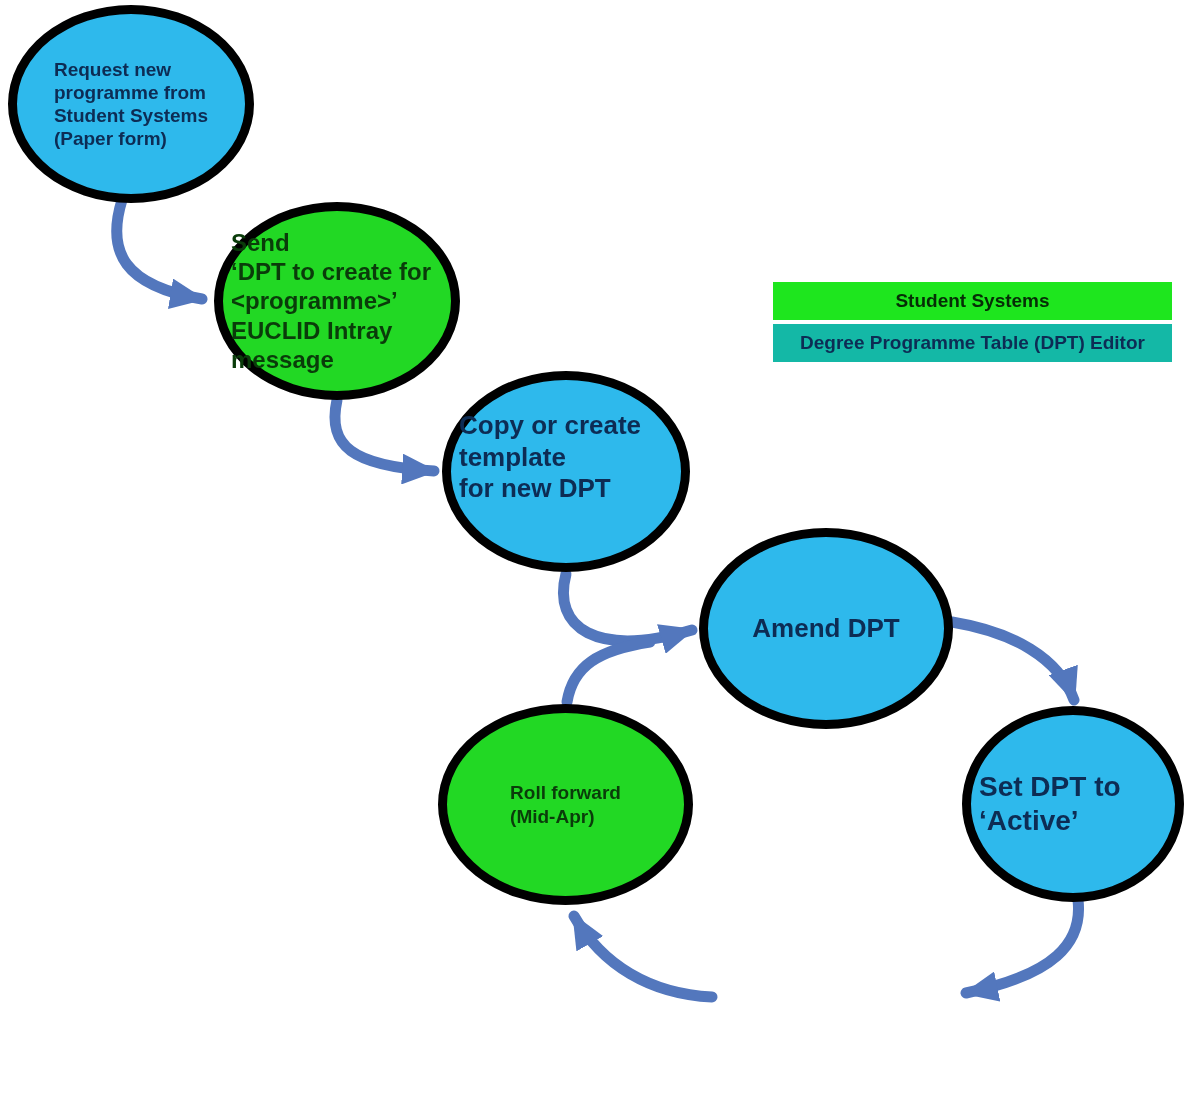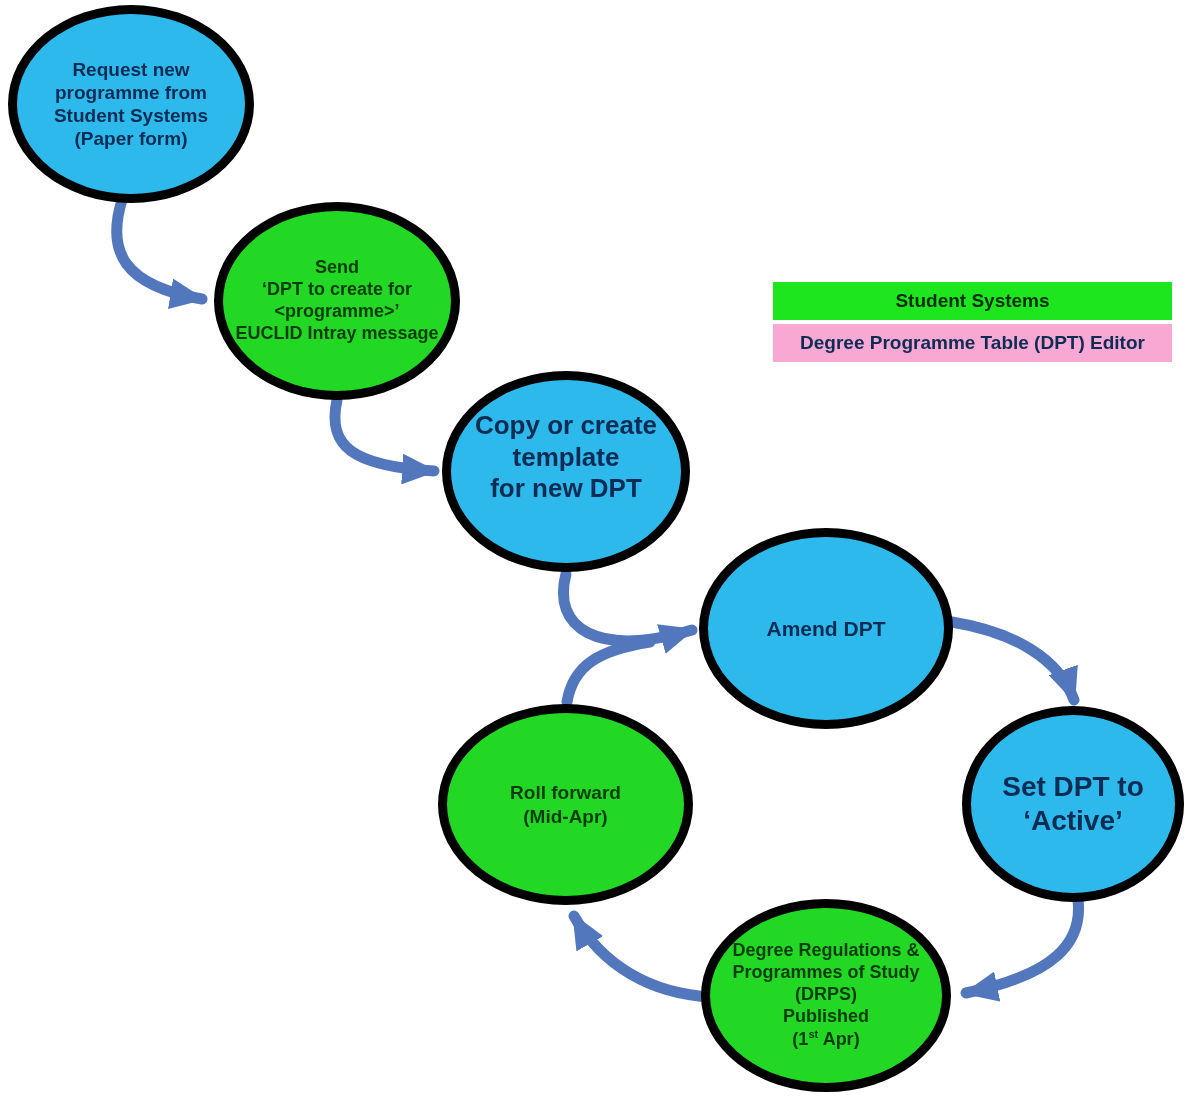--- a/index.html
+++ b/index.html
@@ -19,21 +19,21 @@
   }
   .node {
     position: absolute;
     z-index: 2;
     border: 9px solid #000000;
     border-radius: 50%;
     box-sizing: border-box;
     display: flex;
     align-items: center;
     justify-content: center;
-    text-align: center;
+    text-align: left;
   }
   .node .label {
     white-space: pre-line;
     font-weight: bold;
     line-height: 1.22;
     padding: 0 8px;
   }
   .node.blue  { background: #2eb9ec; }
   .node.blue .label { color: #0d2c54; }
   .node.green { background: #22d824; }
@@ -56,21 +56,21 @@
     font-size: 19px;
   }
   .legend-item.green {
     height: 38px;
     background: #1ee61e;
     color: #062d06;
     margin-bottom: 4px;
   }
   .legend-item.blue {
     height: 38px;
-    background: #f9a8d4;
+    background: #14b8a6;
     color: #0d2c54;
   }
 </style>
 </head>
 <body>
 
 <div class="canvas">
 
   <svg class="arrows" viewBox="0 0 1200 1100" xmlns="http://www.w3.org/2000/svg">
     <defs>
@@ -90,42 +90,39 @@
   </svg>
 
   <div class="node blue" style="left:8px; top:5px; width:246px; height:198px;">
     <div class="label" style="font-size:19px;">Request new
 programme from
 Student Systems
 (Paper form)</div>
   </div>
 
   <div class="node green" style="left:214px; top:202px; width:246px; height:198px;">
-    <div class="label" style="font-size:18px;">Send
+    <div class="label" style="font-size:24px;">Send
 ‘DPT to create for
 &lt;programme&gt;’
 EUCLID Intray message</div>
   </div>
 
   <div class="node blue" style="left:442px; top:371px; width:248px; height:201px;">
     <div class="label" style="font-size:26px; margin-top:-28px;">Copy or create template
 for new DPT</div>
   </div>
 
   <div class="node blue" style="left:699px; top:528px; width:254px; height:201px;">
-    <div class="label" style="font-size:21px;">Amend DPT</div>
+    <div class="label" style="font-size:26px;">Amend DPT</div>
   </div>
 
   <div class="node blue" style="left:962px; top:706px; width:222px; height:196px;">
     <div class="label" style="font-size:28px;">Set DPT to ‘Active’</div>
   </div>
 
-  <div class="node green" style="left:701px; top:899px; width:250px; height:193px;">
-    <div class="label" style="font-size:18px;">Degree Regulations &amp;<br>Programmes of Study<br>(DRPS)<br>Published<br>(1<sup>st</sup> Apr)</div>
-  </div>
 
   <div class="node green" style="left:438px; top:704px; width:255px; height:201px;">
     <div class="label" style="font-size:19px;">Roll forward
 (Mid-Apr)</div>
   </div>
 
   <div class="legend">
     <div class="legend-item green">
       <span>Student Systems</span>
     </div>

